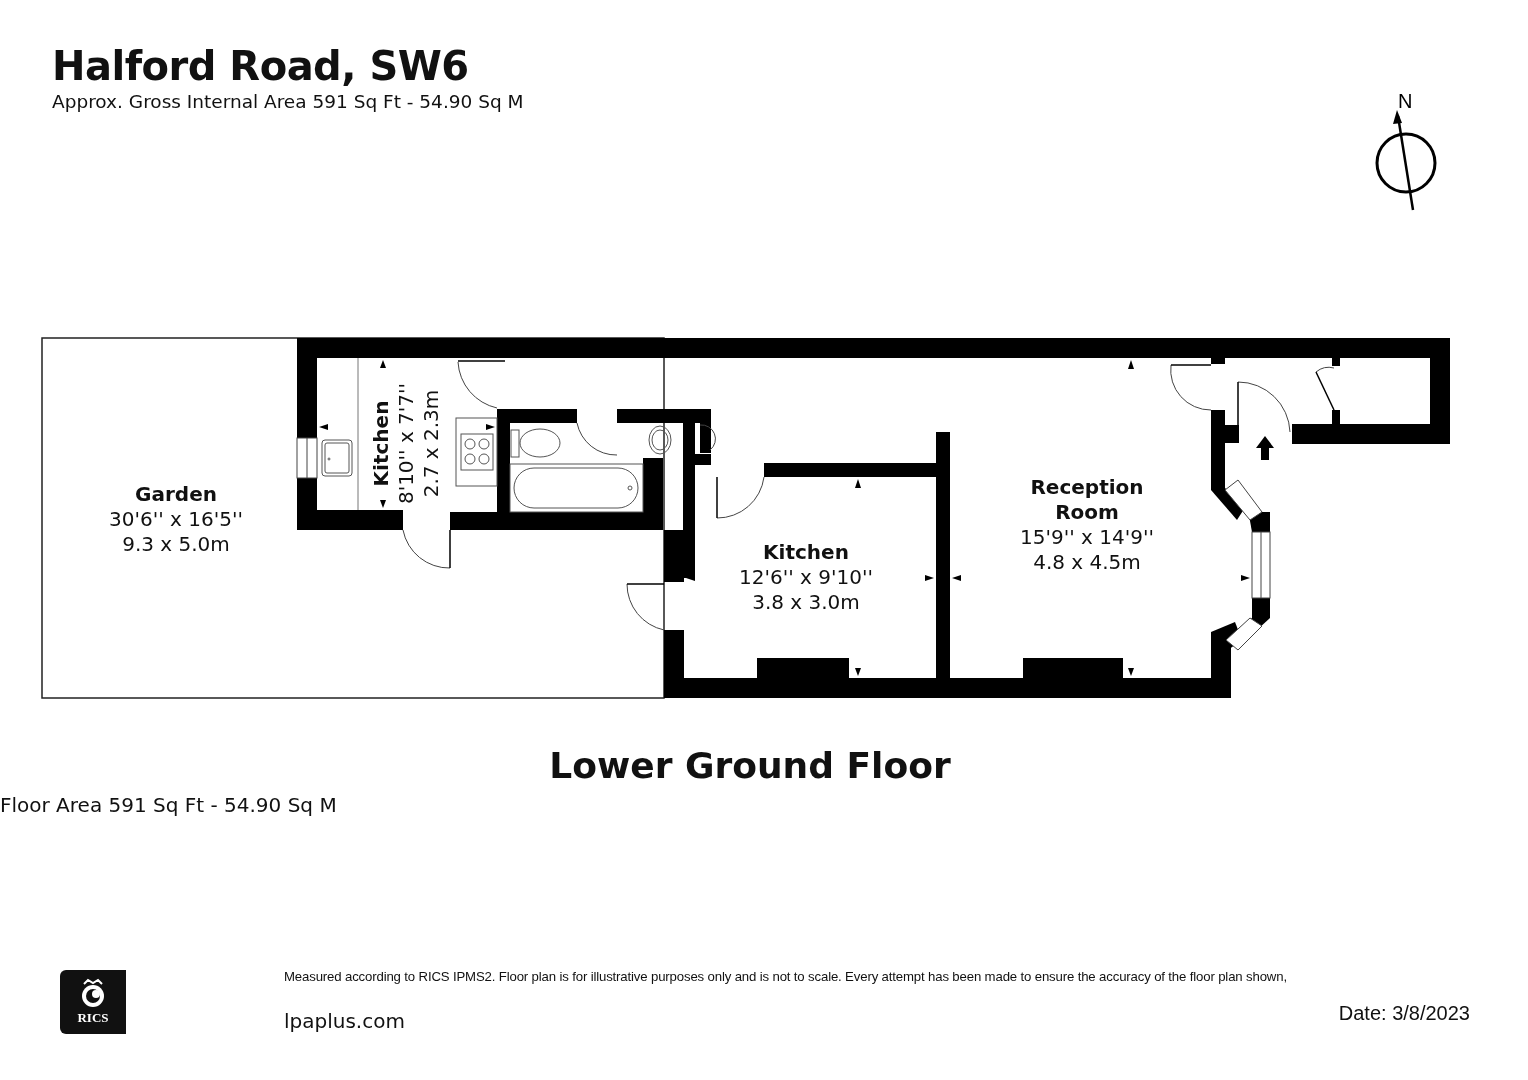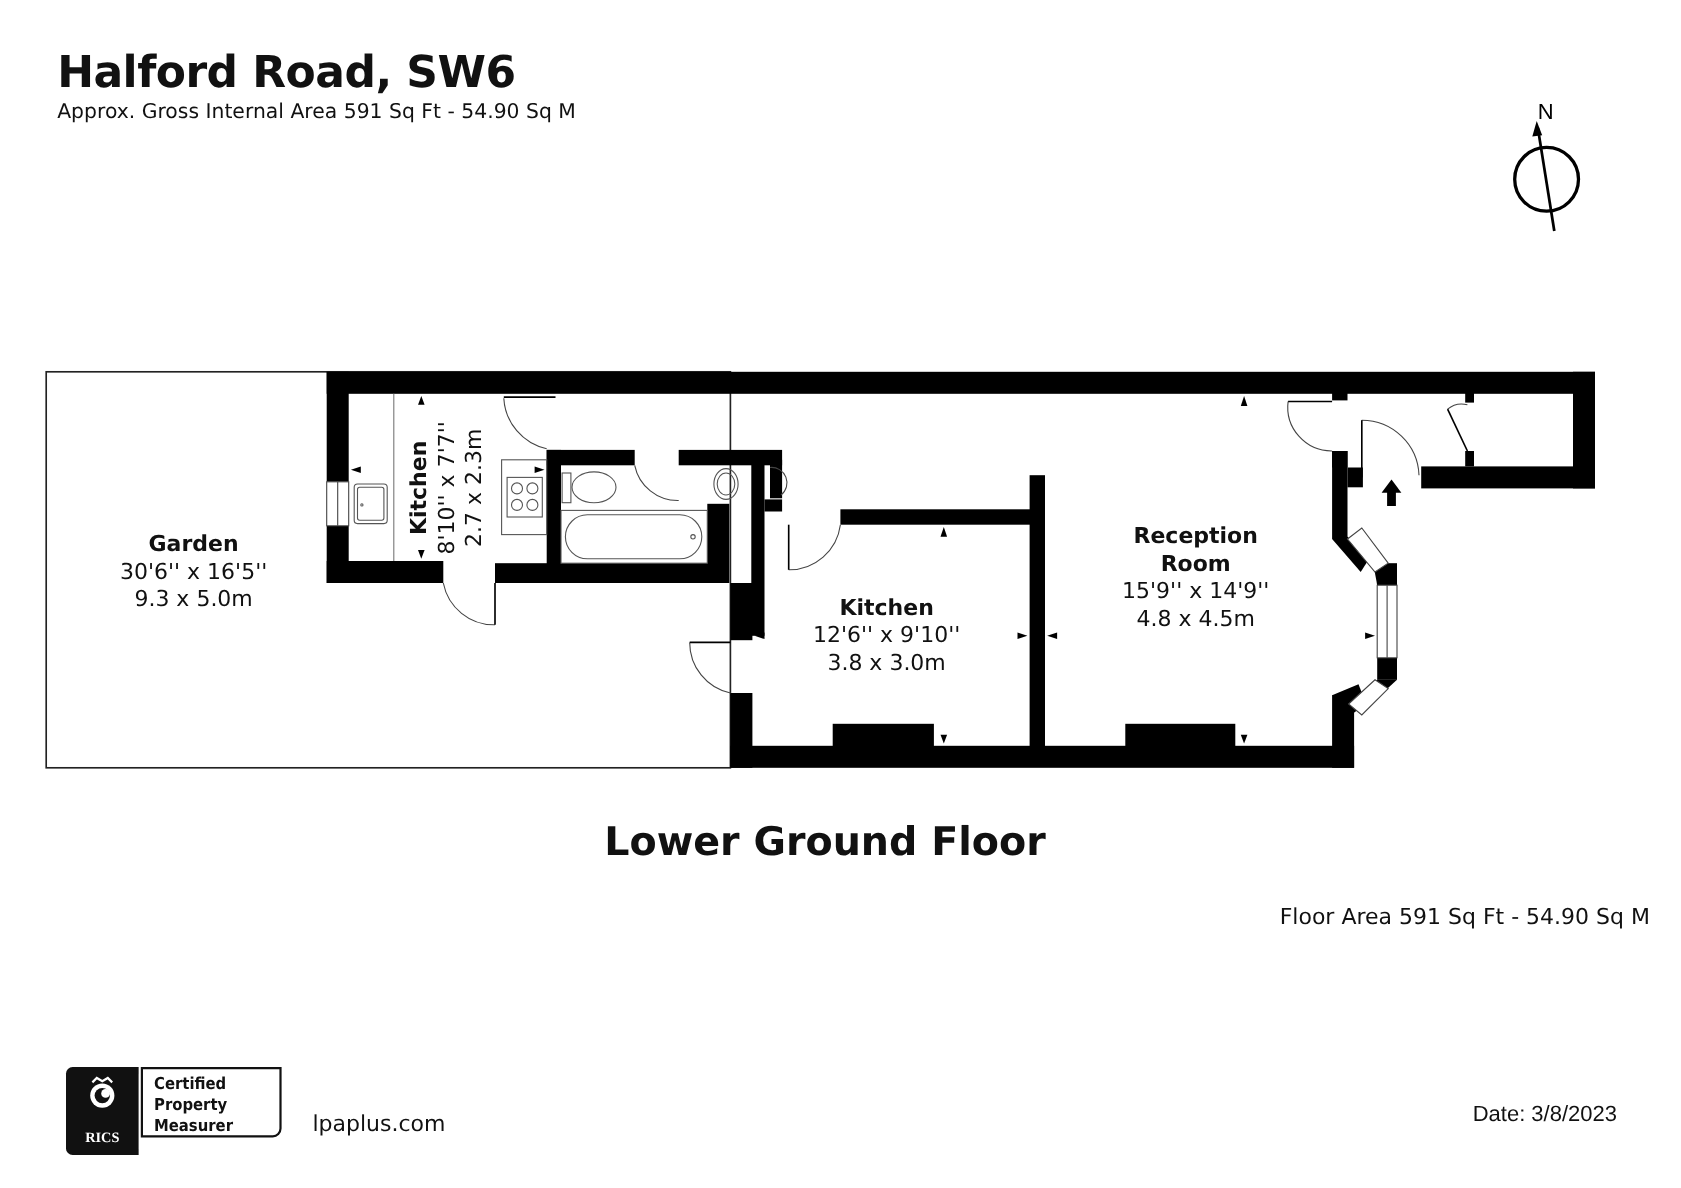--- a/index.html
+++ b/index.html
@@ -5,23 +5,23 @@
   html,body{margin:0;padding:0;background:#fff;}
   body{width:1528px;height:1080px;position:relative;overflow:hidden;font-family:"DejaVu Sans","Liberation Sans",sans-serif;color:#111;}
   .title{position:absolute;left:52px;top:42px;font-size:40px;font-weight:bold;letter-spacing:-0.5px;line-height:48px;}
   .subtitle{position:absolute;left:52px;top:90px;font-size:18.5px;line-height:24px;}
   .compass{position:absolute;left:1360px;top:80px;width:100px;height:140px;}
   .plan{position:absolute;left:0;top:0;width:1528px;height:1080px;}
   .room-label{position:absolute;text-align:center;line-height:25px;font-size:20px;}
   .room-label .name{font-weight:bold;display:block;}
   .room-label span{display:block;}
   .floor-title{position:absolute;left:0;width:1500px;top:744px;text-align:center;font-size:36px;font-weight:bold;line-height:44px;}
-  .floor-area{position:absolute;left:0;width:1500px;top:792px;text-align:right;font-size:20px;line-height:26px;margin-top:28px;}
+  .floor-area{position:absolute;left:0;width:1500px;top:792px;text-align:left;font-size:20px;line-height:26px;}
   .rics{position:absolute;left:60px;top:970px;width:200px;height:68px;}
-  .rics-left{position:absolute;left:0;top:0;width:66px;height:80px;background:#111;border-radius:6px 0 0 6px;color:#fff;}
+  .rics-left{position:absolute;left:0;top:0;width:66px;height:64px;background:#111;border-radius:6px 0 0 6px;color:#fff;}
   .rics-left .txt{position:absolute;bottom:8px;left:0;width:66px;text-align:center;font-weight:bold;font-size:13px;font-family:"Liberation Serif",serif;}
   .rics-right{position:absolute;left:68px;top:0;width:128px;height:64px;border:2px solid #111;border-radius:0 0 8px 0;font-family:"DejaVu Sans Condensed","DejaVu Sans",sans-serif;font-weight:bold;font-size:15px;line-height:19px;padding-left:10px;padding-top:4px;box-sizing:border-box;}
   .rics-right span{display:block;}
   .disclaimer{position:absolute;left:284px;top:969px;width:1200px;font-size:13.2px;line-height:15px;letter-spacing:-0.15px;font-family:"Liberation Sans",sans-serif;}
   .site{position:absolute;left:284px;top:1008px;font-size:20px;line-height:26px;}
   .date{position:absolute;right:58px;top:1002px;font-size:20px;font-family:"Liberation Sans",sans-serif;}
 </style>
 </head>
 <body>
 
@@ -197,23 +197,19 @@
 <div class="rics">
   <div class="rics-left">
     <svg width="66" height="44" viewBox="0 0 66 44">
       <circle cx="33" cy="26" r="11" fill="#fff"></circle>
       <circle cx="33" cy="26" r="7" fill="#111"></circle>
       <circle cx="36" cy="24" r="4" fill="#fff"></circle>
       <path d="M24 14 l4 -4 l5 3 l5 -3 l4 4" stroke="#fff" stroke-width="2" fill="none"></path>
     </svg>
     <div class="txt">RICS</div>
   </div>
-  <div class="rics-right">
-    <span>Certified</span>
-    <span>Property</span>
-    <span>Measurer</span>
-  </div>
 </div>
 
 <div class="disclaimer">
+  <div>Measured according to RICS IPMS2. Floor plan is for illustrative purposes only and is not to scale. Every attempt has been made to ensure the accuracy of the floor plan shown,</div>
 </div>
 <div class="site">lpaplus.com</div>
 <div class="date">Date: 3/8/2023</div>
 
 </body></html>

